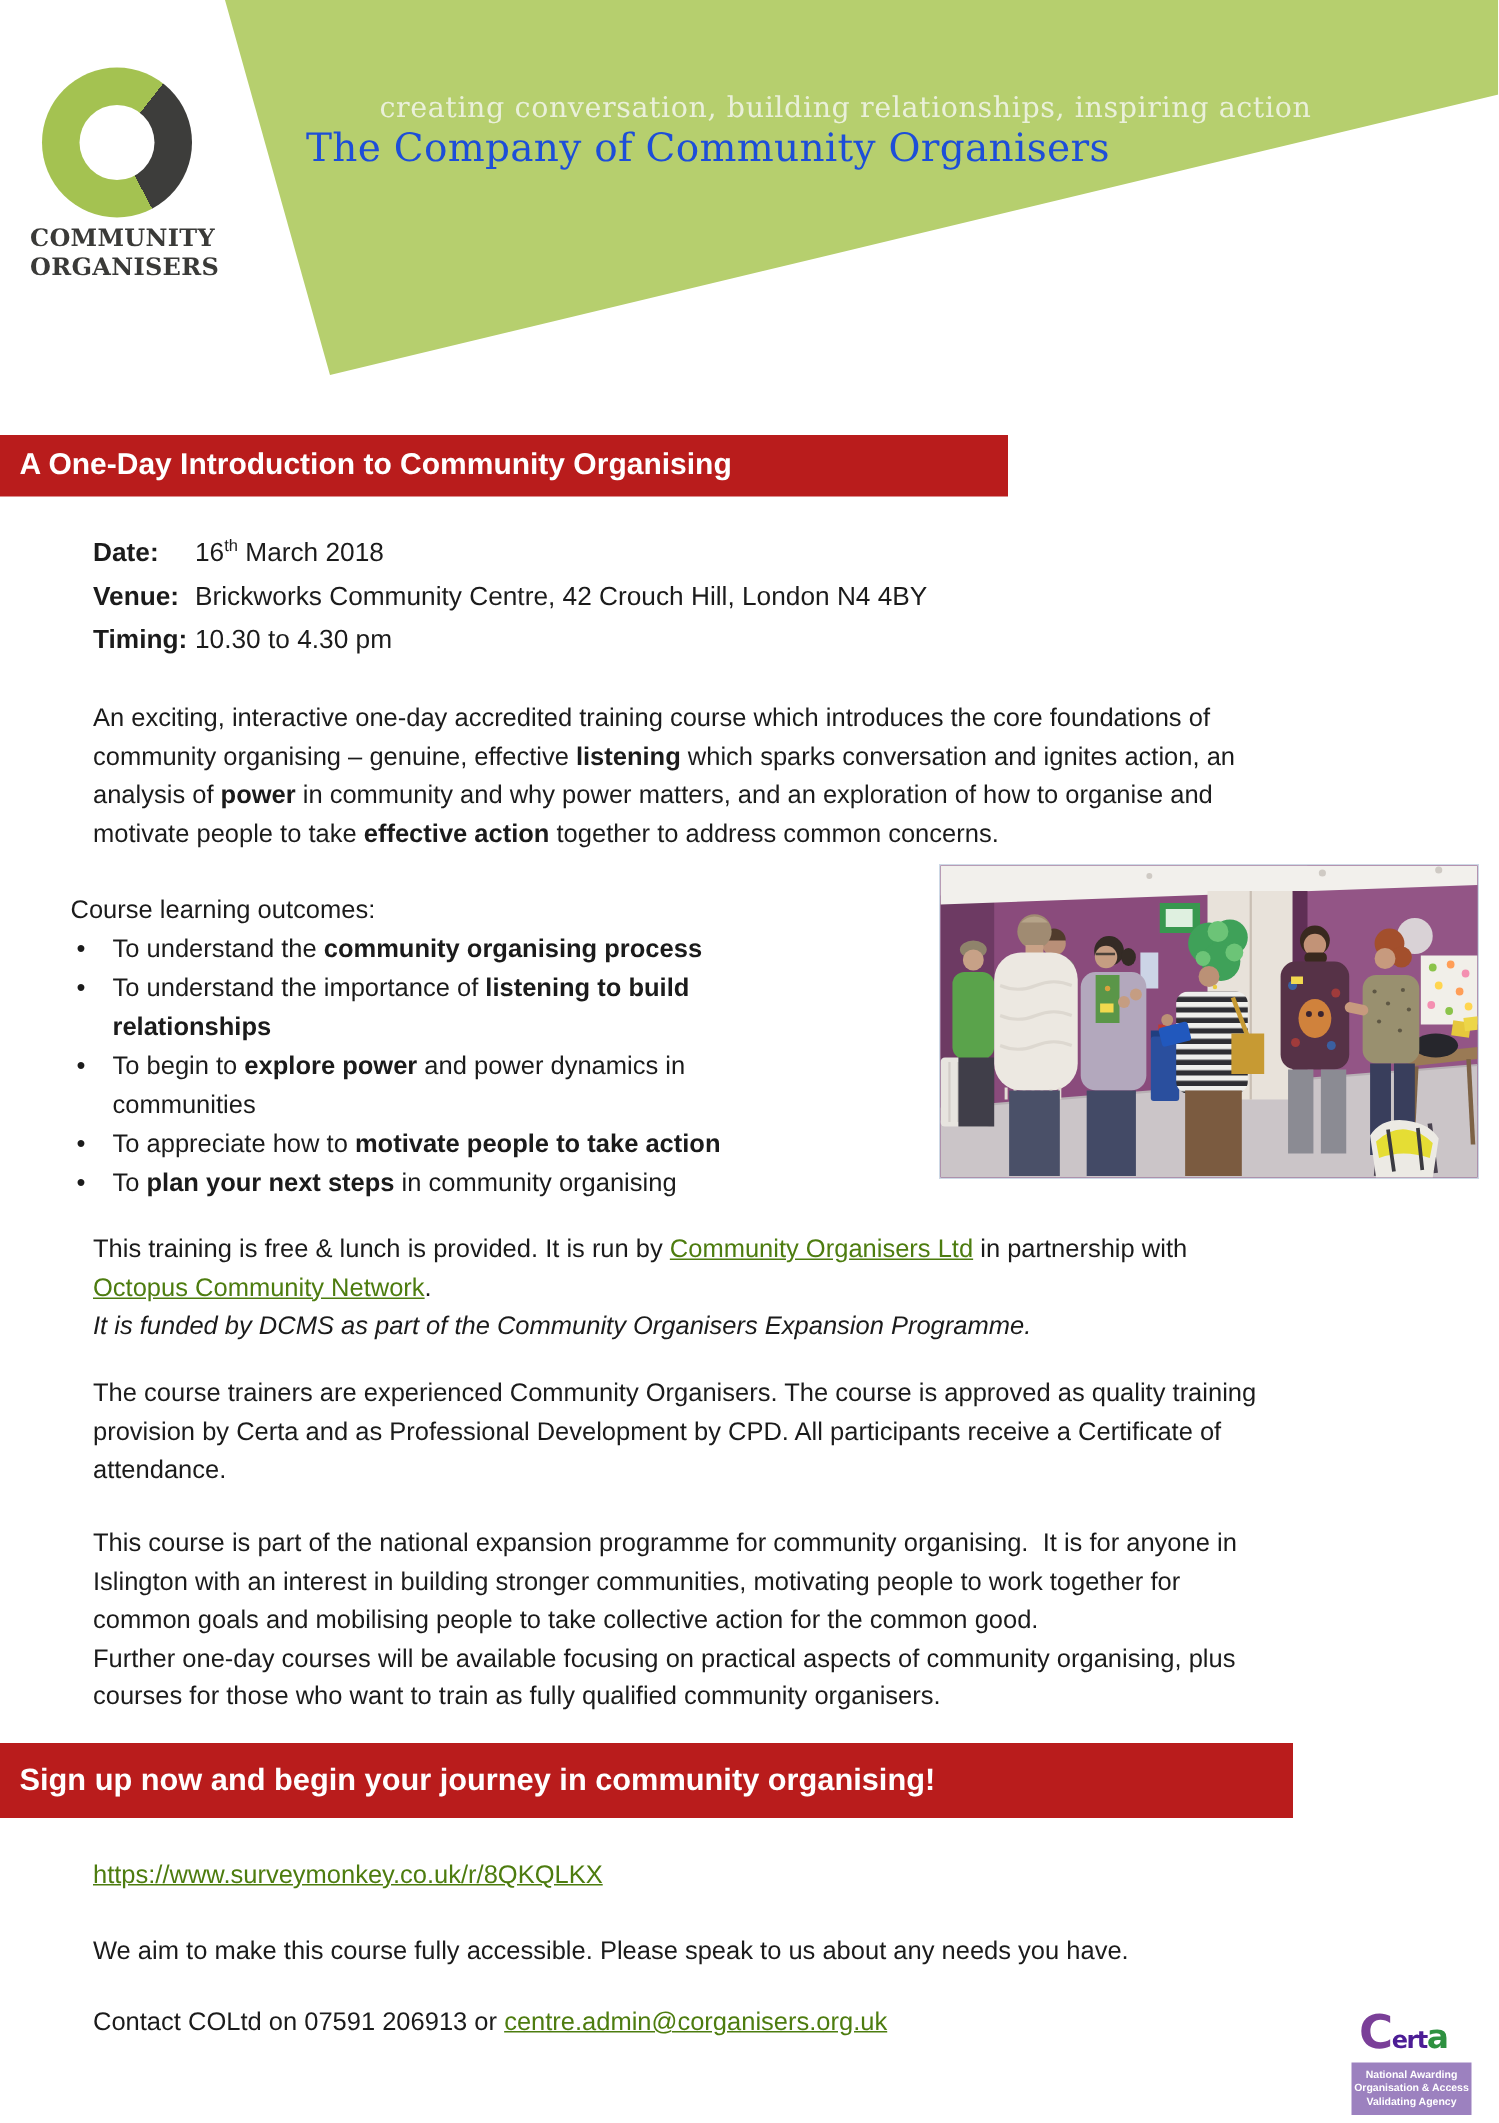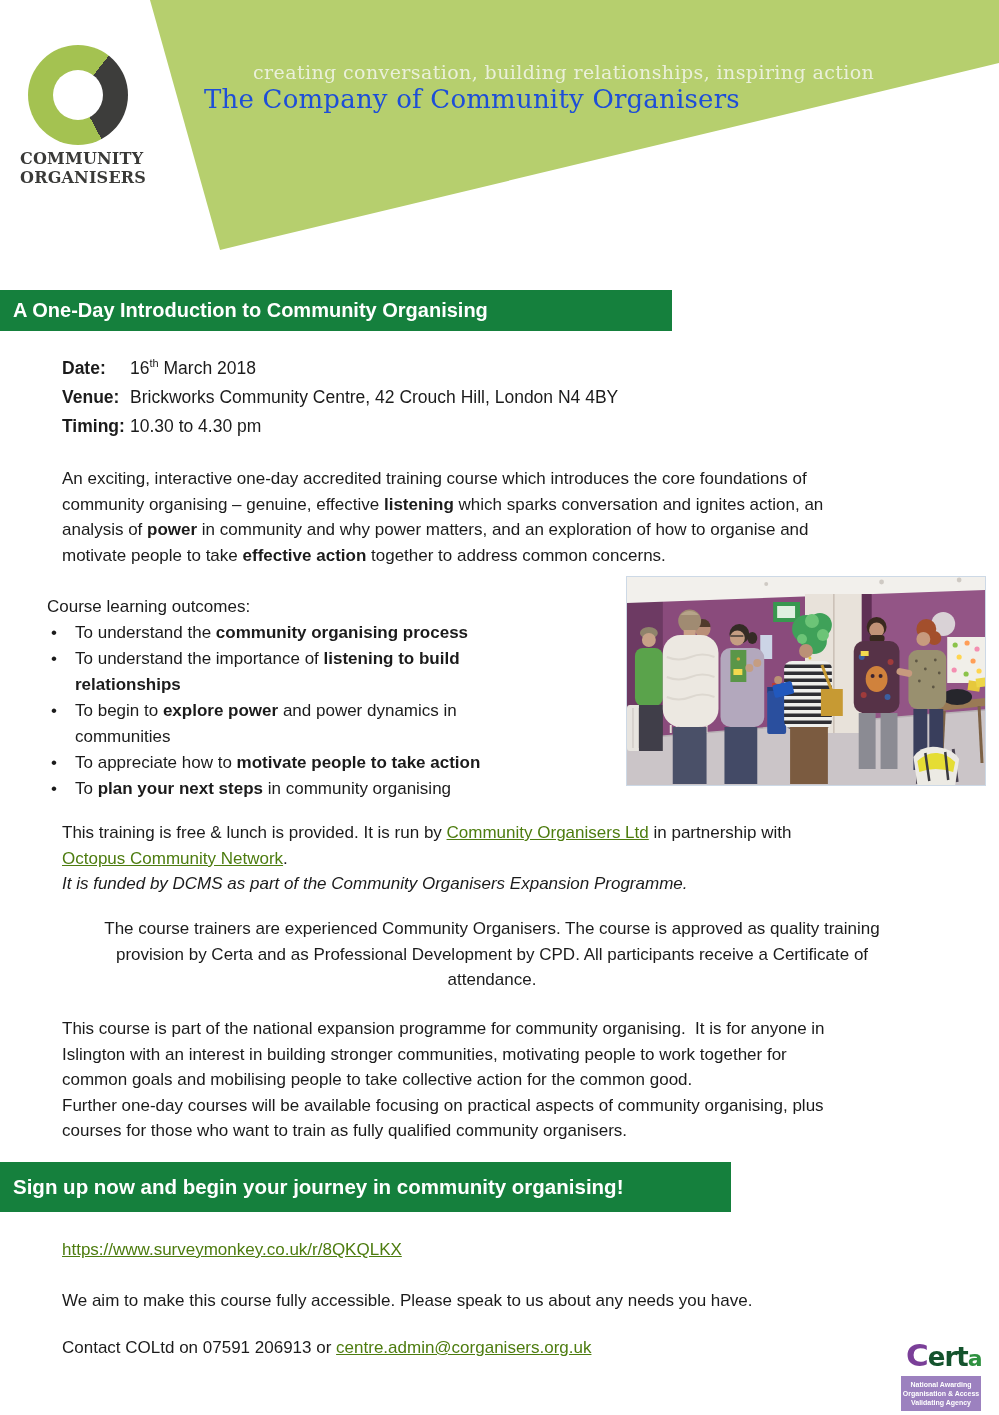--- a/index.html
+++ b/index.html
@@ -13,33 +13,33 @@
          background:conic-gradient(#a4c251 0deg 38deg,#3d3d3b 38deg 152deg,#a4c251 152deg 360deg);}
   .donut::after{content:"";position:absolute;left:25px;top:25px;width:50px;height:50px;border-radius:50%;background:#fff;}
   .logo-text{position:absolute;left:20px;top:149px;font-family:"DejaVu Serif",serif;font-weight:bold;
              font-size:16px;line-height:19px;letter-spacing:.2px;color:#3a3a38;}
   .tagline{position:absolute;left:205px;top:61px;font-family:"DejaVu Serif",serif;
            font-size:19px;letter-spacing:.4px;color:#eaf0da;margin-left:48px;}
   .company{position:absolute;left:204px;top:84px;font-family:"DejaVu Serif",serif;
            font-size:26px;letter-spacing:.2px;color:#1d4ed8;}
 
   
-  .banner{position:absolute;left:0;background:#15803d;color:#fff;font-weight:600;
+  .banner{position:absolute;left:0;background:#b91c1c;color:#fff;font-weight:600;
           box-sizing:border-box;padding-left:13px;}
   .banner-intro{top:290px;width:672px;height:41px;line-height:41px;font-size:20px;}
-  .banner-signup{top:1162px;width:731px;height:50px;line-height:50px;font-size:20.5px;}
+  .banner-signup{top:1162px;width:862px;height:50px;line-height:50px;font-size:20.5px;}
 
   
   .details{position:absolute;left:62px;top:354px;font-size:17.5px;line-height:29px;}
   .drow{display:flex;}
   .dlabel{font-weight:bold;width:68px;flex:none;}
   .para{position:absolute;left:62px;font-size:17px;line-height:25.5px;}
   .p-intro{top:466px;width:860px;}
   .p-training{top:820px;width:860px;}
-  .p-trainers{top:916px;width:860px;text-align:center;}
+  .p-trainers{top:916px;width:860px;}
   .p-expansion{top:1016px;width:870px;}
   .p-survey{top:1237px;}
   .p-access{top:1288px;}
   .p-contact{top:1335px;}
 
   .outcomes{position:absolute;left:47px;top:594px;width:566px;font-size:17px;line-height:26px;}
   .outcomes ul{list-style:none;margin:0;padding:0;}
   .outcomes li{position:relative;padding-left:28px;}
   .outcomes li::before{content:"\2022";position:absolute;left:4px;top:0;}
 
@@ -51,21 +51,21 @@
 
   
   .photo{position:absolute;left:626px;top:576px;width:360px;height:210px;
          border:1px solid #cdd9e6;box-sizing:border-box;background:#8a4b7c;}
   .photo svg{display:block;width:100%;height:100%;}
 
   
   .certa{position:absolute;left:901px;top:1341px;width:84px;}
   .certa-word{font-family:"DejaVu Sans",sans-serif;font-weight:bold;line-height:28px;padding-left:5px;letter-spacing:-1px;}
   .certa-c{color:#7a3f98;font-size:31px;}
-  .certa-ert{color:#14532d;font-size:26px;}
+  .certa-ert{color:#4c1d95;font-size:16px;}
   .certa-a{color:#2e9140;font-size:22px;}
   .certa-box{margin-top:1px;background:#9c81bf;color:#fff;font-size:7px;line-height:9px;
              text-align:center;font-weight:bold;width:80px;padding:4px 1px;box-sizing:border-box;}
 </style>
 </head>
 <body>
 
 <div class="page">
 
   <div class="green-shape"></div>

